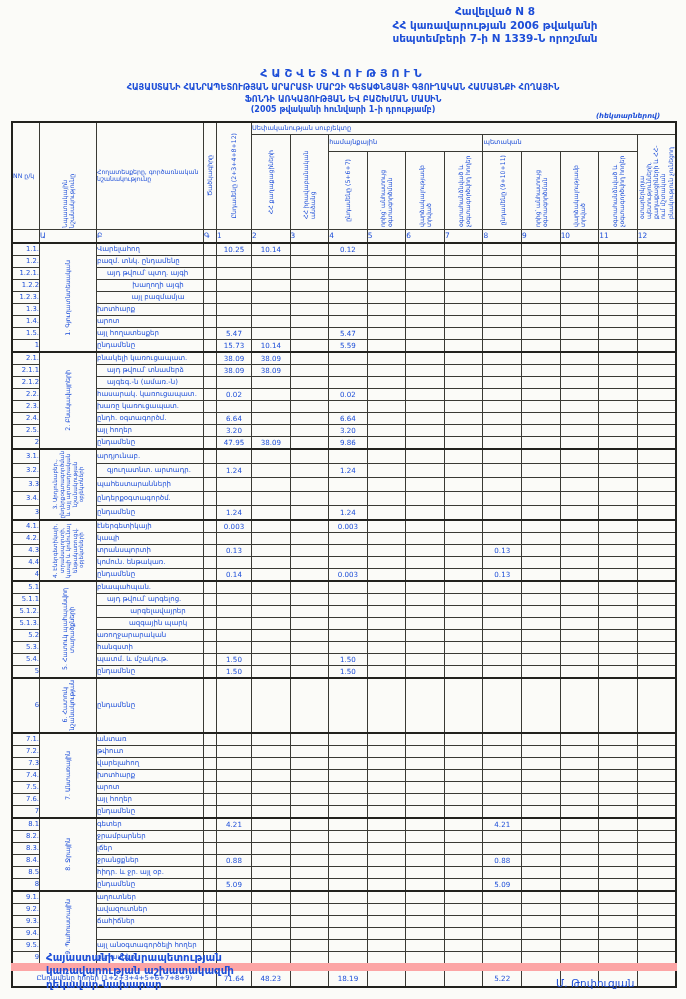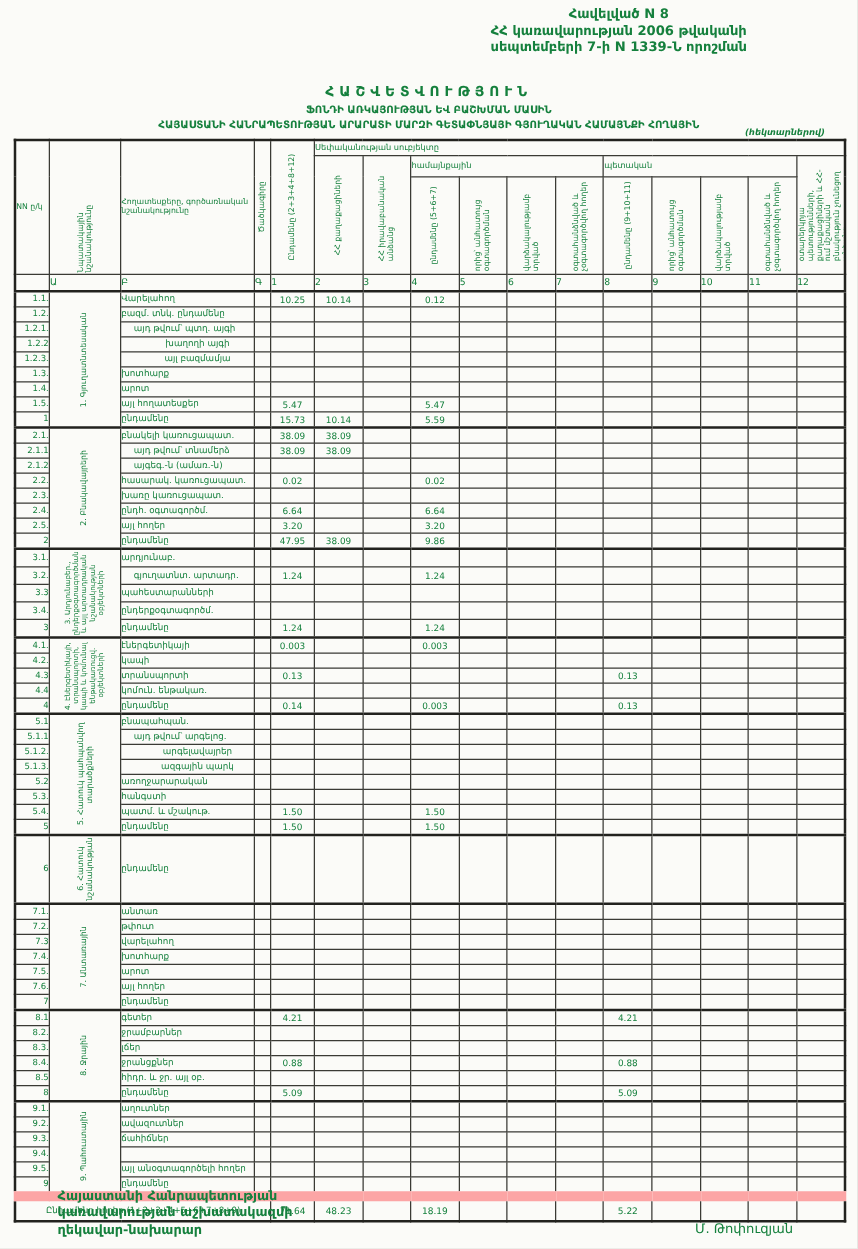--- a/index.html
+++ b/index.html
@@ -1,18 +1,18 @@
 <!DOCTYPE html>
 <html><head>
 <meta charset="utf-8">
 <style>
   html,body{margin:0;padding:0;background:#d8d8d4;}
   .page{
     width:686px;height:999px;margin:0 auto;position:relative;overflow:hidden;
-    background:#fbfbf8;color:#15803d;
+    background:#fbfbf8;color:#1d4ed8;
     font-family:"DejaVu Sans",sans-serif;
   }
   
   .appendix{width:390px;margin:0 0 0 300px;padding-top:5px;text-align:center;
     font-weight:bold;font-size:10.5px;line-height:1.3;}
   .title-block{text-align:center;font-weight:bold;}
   .report-title{font-size:11px;letter-spacing:4px;margin-top:21px;}
   .subtitle{font-size:8.2px;margin-top:2px;}
   .date-note{font-size:8px;margin-top:1px;}
   .unit-note{font-size:6.8px;font-style:italic;font-weight:bold;text-align:right;
@@ -51,22 +51,23 @@
 <div class="page">
 
   <div class="appendix">
     <div>Հավելված N 8</div>
     <div>ՀՀ կառավարության 2006 թվականի</div>
     <div>սեպտեմբերի 7-ի  N 1339-Ն որոշման</div>
   </div>
 
   <div class="title-block">
     <div class="report-title">ՀԱՇՎԵՏՎՈՒԹՅՈՒՆ</div>
+    <div class="subtitle">ՀԱՅԱՍՏԱՆԻ ՀԱՆՐԱՊԵՏՈՒԹՅԱՆ ԱՐԱՐԱՏԻ ՄԱՐԶԻ ԳԵՏԱՓՆՅԱՅԻ ԳՅՈՒՂԱԿԱՆ ՀԱՄԱՅՆՔԻ ՀՈՂԱՅԻՆ</div>
     <div class="subtitle">ՖՈՆԴԻ ԱՌԿԱՅՈՒԹՅԱՆ ԵՎ ԲԱՇԽՄԱՆ ՄԱՍԻՆ</div>
-    <div class="subtitle">ՀԱՅԱՍՏԱՆԻ ՀԱՆՐԱՊԵՏՈՒԹՅԱՆ ԱՐԱՐԱՏԻ ՄԱՐԶԻ ԳԵՏԱՓՆՅԱՅԻ ԳՅՈՒՂԱԿԱՆ ՀԱՄԱՅՆՔԻ ՀՈՂԱՅԻՆ</div>
+    <div class="date-note">(2005 թվականի հունվարի 1-ի դրությամբ)</div>
   </div>
   <div class="unit-note">(հեկտարներով)</div>
 
   <table class="land">
     <thead>
       <tr>
         <th style="width:26px" rowspan="3"><span>NN ը/կ</span></th>
         <th style="width:56px" rowspan="3">
             <span class="rot rot-tall">Նպատակային նշանակությունը</span>
           </th>

